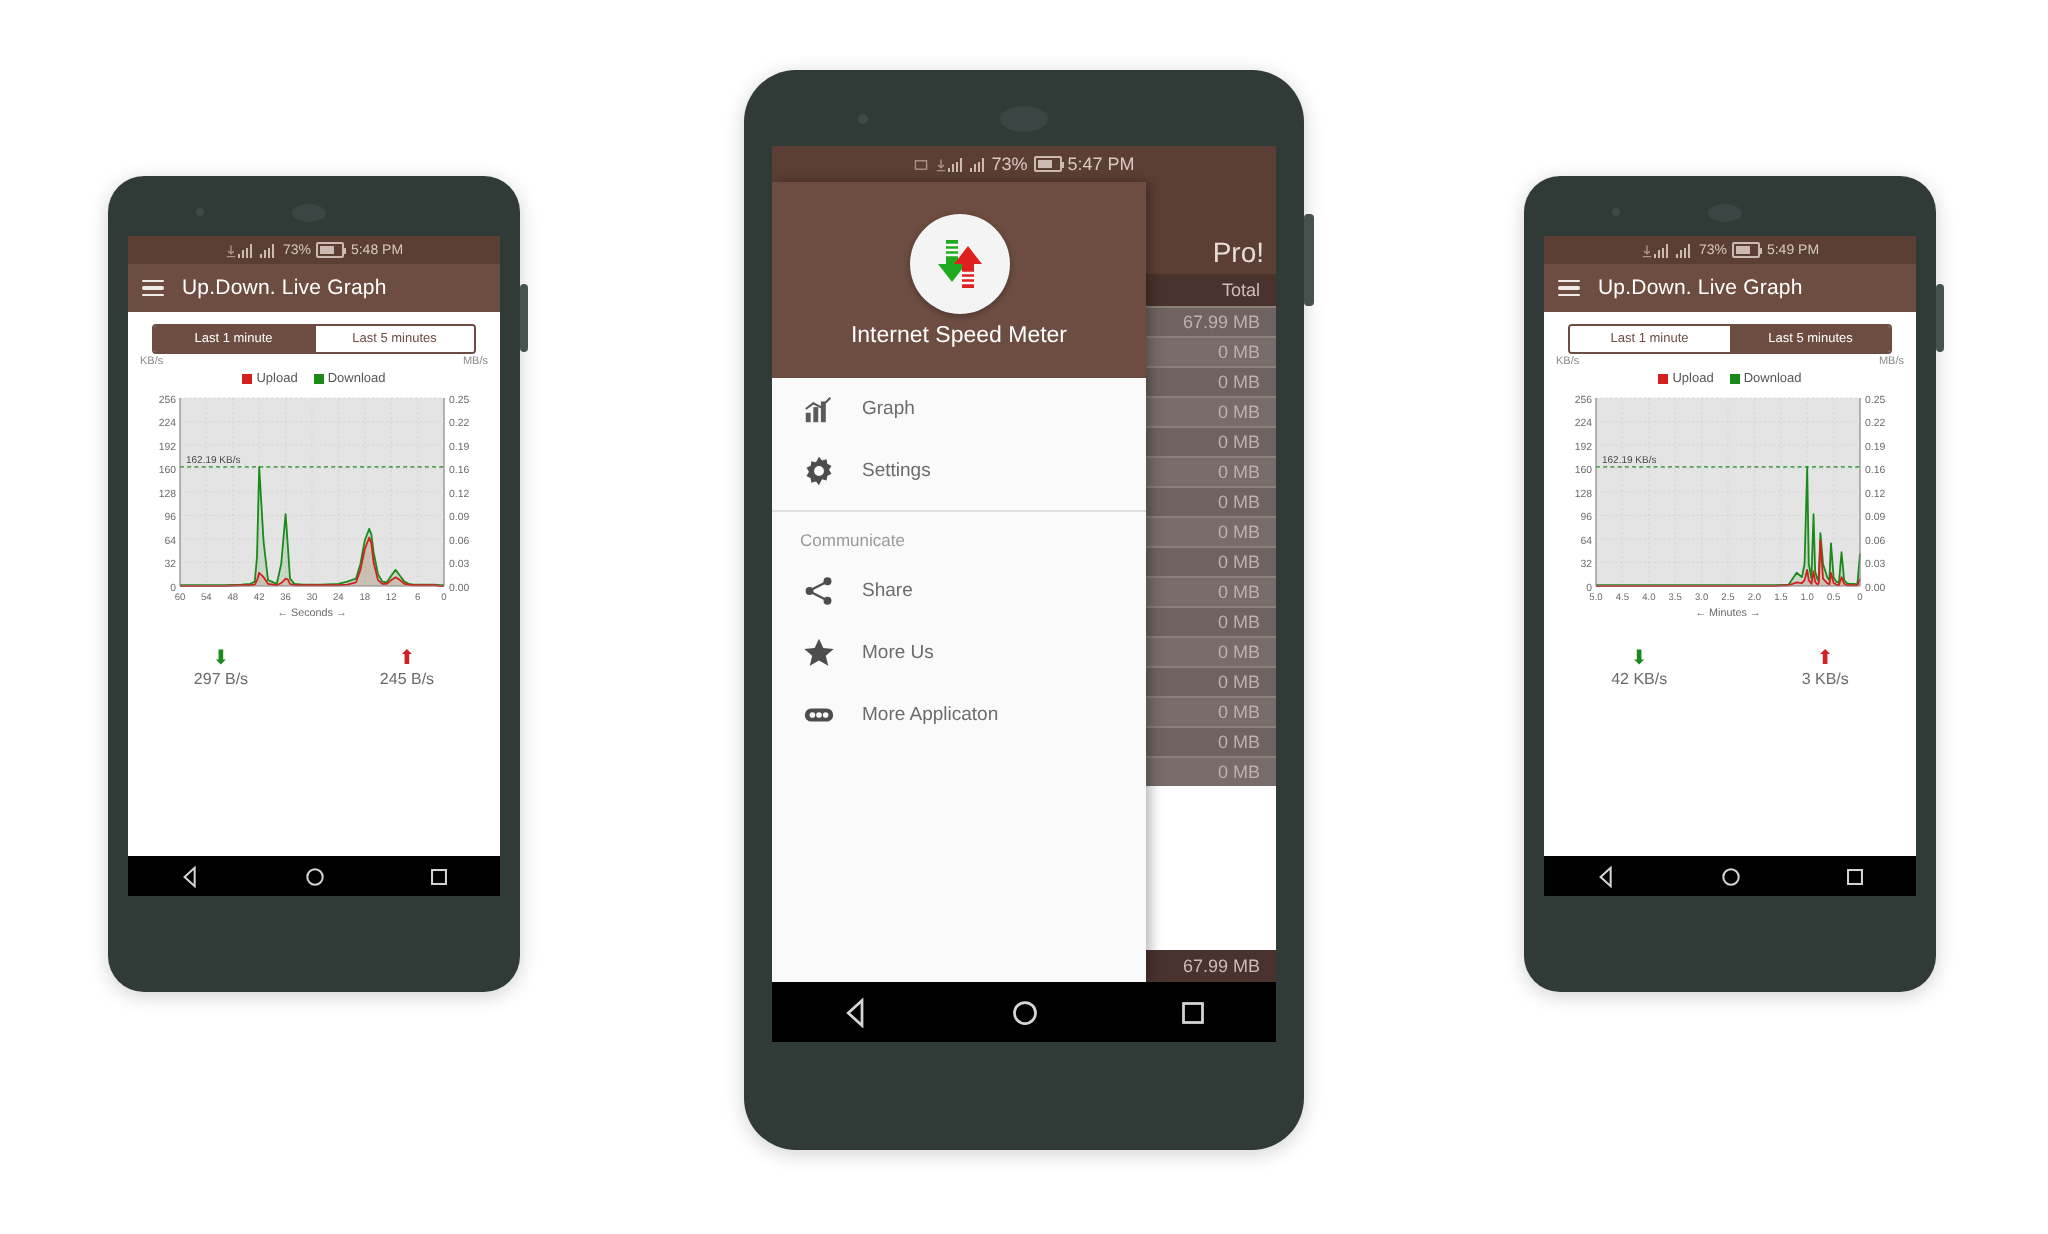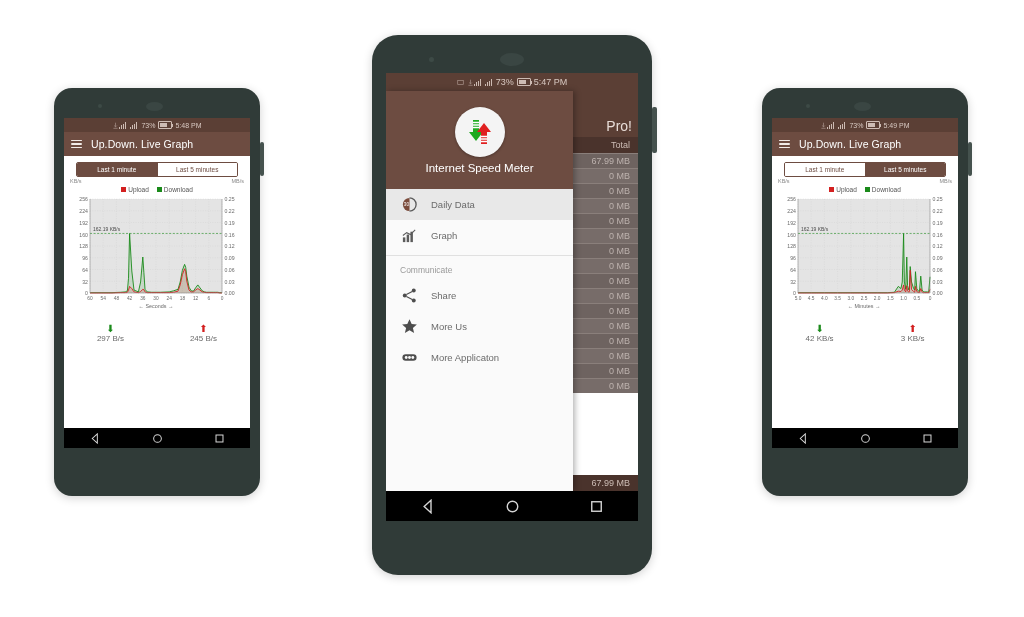--- a/index.html
+++ b/index.html
@@ -313,43 +313,42 @@
               <path d="M24 29h-6V17h-4l7-9 7 9h-4z" fill="#e02020"></path>
               <g stroke="#ffffff" stroke-width="1.3">
                 <path d="M10 7.5h6M10 10h6M10 12.5h6"></path>
                 <path d="M18 26.5h6M18 24h6M18 21.5h6"></path>
               </g>
             </svg>
           </div>
           <div class="dhead-title">Internet Speed Meter</div>
         </div>
 
-        <div class="ditem sel">
-          <span class="ic">
-            <svg width="17" height="17" viewBox="0 0 18 18">
-                <path d="M9 2a7 7 0 100 14z" fill="#7a4a3a"></path>
-                <path d="M9 2a7 7 0 010 14" fill="none" stroke="#5b5b5b" stroke-width="1.4"></path>
-                <text x="3" y="11" font-size="5" fill="#fff" font-family="Liberation Sans, sans-serif">30</text>
-              </svg>
-          </span>
-          <span class="lb">Daily Data</span>
-        </div>
 
         <div class="ditem">
           <span class="ic">
             <svg width="17" height="17" viewBox="0 0 18 18">
                 <rect x="2" y="11" width="2.6" height="5" fill="#5b5b5b"></rect>
                 <rect x="6" y="8" width="2.6" height="8" fill="#5b5b5b"></rect>
                 <rect x="10" y="5" width="2.6" height="11" fill="#5b5b5b"></rect>
                 <path d="M2 9l4-3 4 2 5-5" stroke="#5b5b5b" stroke-width="1.1" fill="none"></path>
               </svg>
           </span>
           <span class="lb">Graph</span>
         </div>
 
+        <div class="ditem">
+          <span class="ic">
+            <svg width="17" height="17" viewBox="0 0 18 18">
+                <path d="M9 1.5l1.6 1.9 2.4-.6.4 2.4 2.2 1.1-1.3 2.1 1.3 2.1-2.2 1.1-.4 2.4-2.4-.6L9 16.5l-1.6-1.9-2.4.6-.4-2.4-2.2-1.1L3.7 9.4 2.4 7.3l2.2-1.1.4-2.4 2.4.6z" fill="#4d4d4d"></path>
+                <circle cx="9" cy="9" r="2.6" fill="#fafafa"></circle>
+              </svg>
+          </span>
+          <span class="lb">Settings</span>
+        </div>
 
         <div class="dsep"></div>
         <div class="dsect">Communicate</div>
 
         <div class="ditem">
           <span class="ic">
             <svg width="17" height="17" viewBox="0 0 18 18">
                 <circle cx="13.5" cy="3.8" r="2.1" fill="#4d4d4d"></circle>
                 <circle cx="13.5" cy="14.2" r="2.1" fill="#4d4d4d"></circle>
                 <circle cx="4" cy="9" r="2.1" fill="#4d4d4d"></circle>

